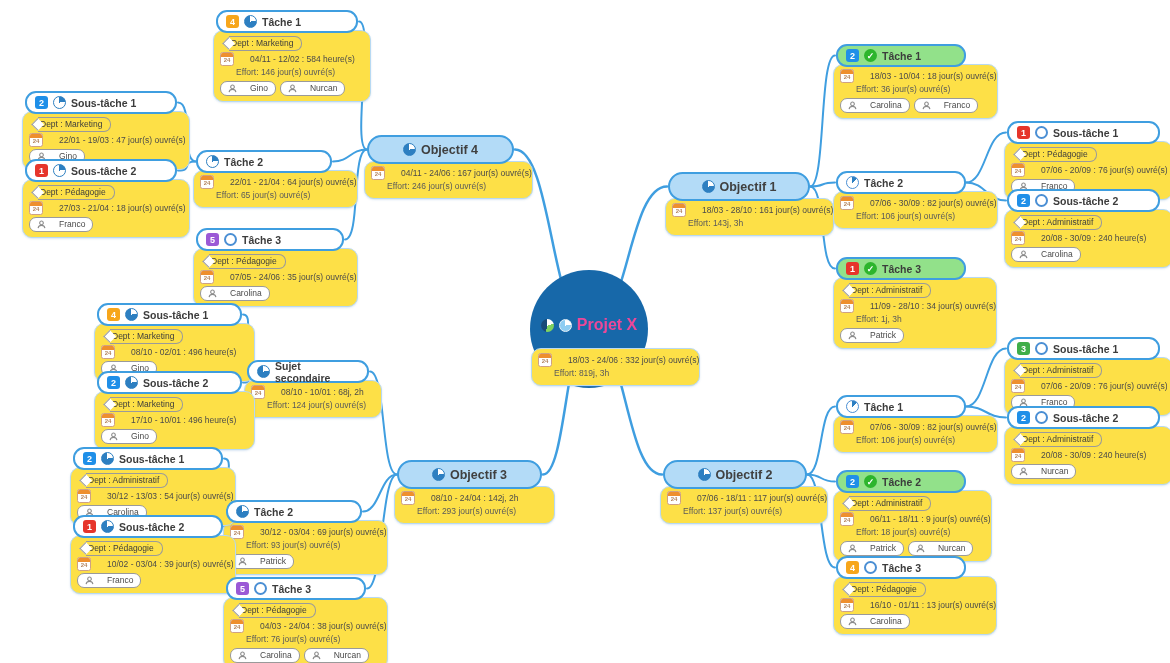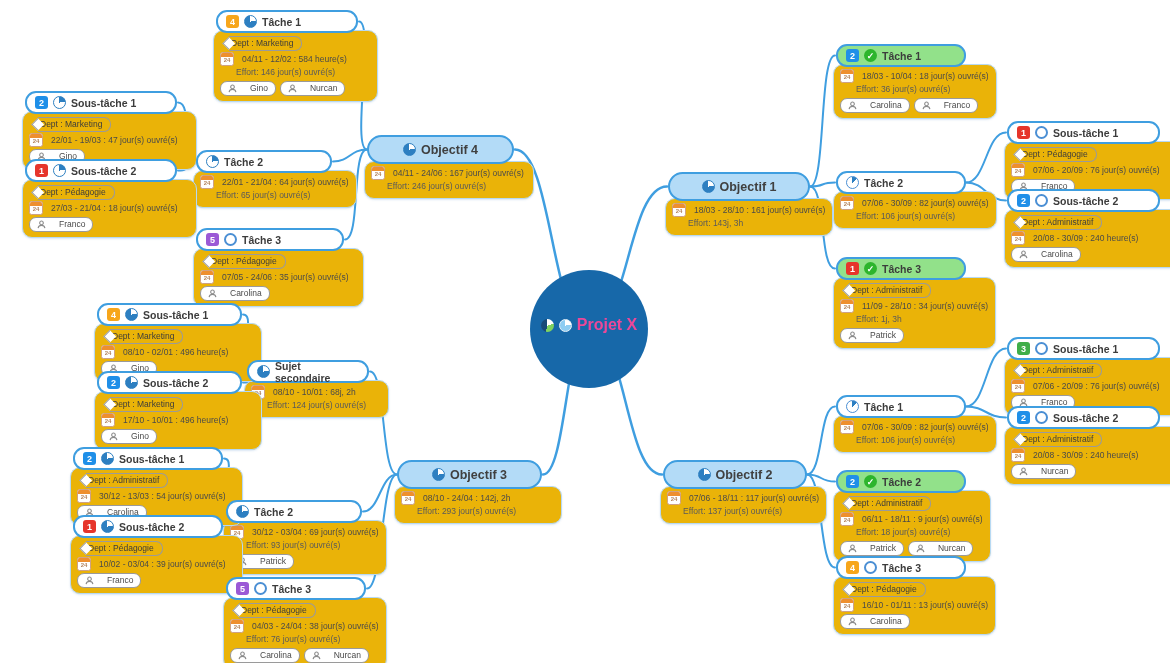--- a/index.html
+++ b/index.html
@@ -1,40 +1,40 @@
 <!DOCTYPE html>
 <html><head>
 <meta charset="utf-8">
 <style>
   html,body{margin:0;padding:0}
   body{width:1170px;height:663px;background:#fff;position:relative;overflow:hidden;
        font-family:"Liberation Sans",sans-serif;}
   #canvas{position:absolute;inset:0}
   #wires{position:absolute;left:0;top:0;z-index:0}
-  .details{position:absolute;background:#eab308;border:1.5px solid #b7d9f2;border-radius:10px;
-       padding:4px 7px 5px 6px;font-size:8.5px;color:#4a4a4a;z-index:1;line-height:1.5;
+  .details{position:absolute;background:#fde047;border:1.5px solid #b7d9f2;border-radius:10px;
+       padding:4px 0 5px 6px;font-size:8.5px;color:#4a4a4a;z-index:1;line-height:1.5;
        white-space:nowrap;box-shadow:0 1px 2px rgba(110,160,210,.25)}
   .bar{position:absolute;display:flex;align-items:center;gap:5px;background:#fff;
        border:2px solid #3f9ee0;border-radius:11px;height:23px;padding:0 8px;
        font-weight:bold;font-size:10.5px;color:#3c3c3c;z-index:2;box-sizing:border-box}
   .bar.green{background:#92e18a}
   .bar.objective{height:29px;border-radius:15px;background:#b3dbf7;font-size:12.5px;
        color:#404040;justify-content:center;border-width:2.5px}
   .badge{width:13px;height:13px;border-radius:3px;color:#fff;font-size:9px;font-weight:bold;
        display:flex;align-items:center;justify-content:center;flex:0 0 auto}
   .p1{background:#e6352b}.p2{background:#1f8fe8}.p3{background:#3fae49}
   .p4{background:#f7a61b}.p5{background:#9b59d6}
   .picon{width:13px;height:13px;border-radius:50%;flex:0 0 auto;box-sizing:border-box}
   .i-empty{border:2px solid #4b8fd4;background:#fff}
   .i-check{background:#2db52d;color:#fff;font-size:9px;display:flex;align-items:center;
        justify-content:center;font-weight:bold}
   .i-pie75{background:conic-gradient(#fff 0 25%,#2d7fc1 25% 100%);border:1px solid #2d7fc1}
   .i-pie25{background:conic-gradient(#2d7fc1 0 22%,#fff 22% 100%);border:1px solid #2d7fc1}
   .i-pie15{background:conic-gradient(#2d7fc1 0 13%,#fff 13% 100%);border:1.5px solid #4b8fd4}
-  .row{display:flex;align-items:center;gap:8px}
+  .row{display:flex;align-items:center;gap:16px}
   .cal{width:12px;height:12px;border:1px solid #cfa183;border-radius:2.5px;background:#fff;
        flex:0 0 auto;overflow:hidden;text-align:center}
   .cal::before{content:'';display:block;height:3.5px;background:#ee8f2e}
   .cal span{display:block;font-size:6px;color:#b3855f;line-height:7px;font-weight:bold}
   .effort{padding-left:16px;color:#5a5a5a}
   .tag{position:relative;display:inline-block;border:1px solid #9a9a9a;border-left:none;
        border-radius:0 7px 7px 0;padding:0 8px 0 2px;margin:1px 0 1px 9px;height:13px;
        line-height:12px;font-size:8.5px;color:#3c3c3c}
   .tag::before{content:'';position:absolute;left:-4.7px;top:1.7px;width:8.4px;height:8.4px;
        border-left:1px solid #9a9a9a;border-bottom:1px solid #9a9a9a;transform:rotate(45deg);
@@ -83,20 +83,29 @@
       <path d="M196,161.5 C180,161.5 194,102.5 178,102.5" fill="none" stroke="#3f9ee0" stroke-width="2" stroke-linecap="round"></path>
       <path d="M196,161.5 C180,161.5 194,170.5 178,170.5" fill="none" stroke="#3f9ee0" stroke-width="2" stroke-linecap="round"></path>
     </svg>
 
   <div id="center-circle"></div>
   <div id="center-title">
     <span class="cicon" id="cicon1"></span>
     <span class="cicon" id="cicon2"></span>
     <span>Projet X</span>
   </div>
+  <div class="details" id="root-details">
+    <div class="row">
+      <span class="cal">
+          <span>24</span>
+        </span>
+      <span>18/03 - 24/06 : 332 jour(s) ouvré(s)</span>
+    </div>
+    <div class="effort">Effort: 819j, 3h</div>
+  </div>
 <div class="details" style="left: 665px; top: 198px; min-width: 150px;">
       <div class="row">
         <span class="cal">
           <span>24</span>
         </span>
         <span>18/03 - 28/10 : 161 jour(s) ouvré(s)</span>
       </div>
       <div class="effort">Effort: 143j, 3h</div>
     </div>
     <div class="bar objective" style="left: 668px; top: 172px; width: 142px;">

